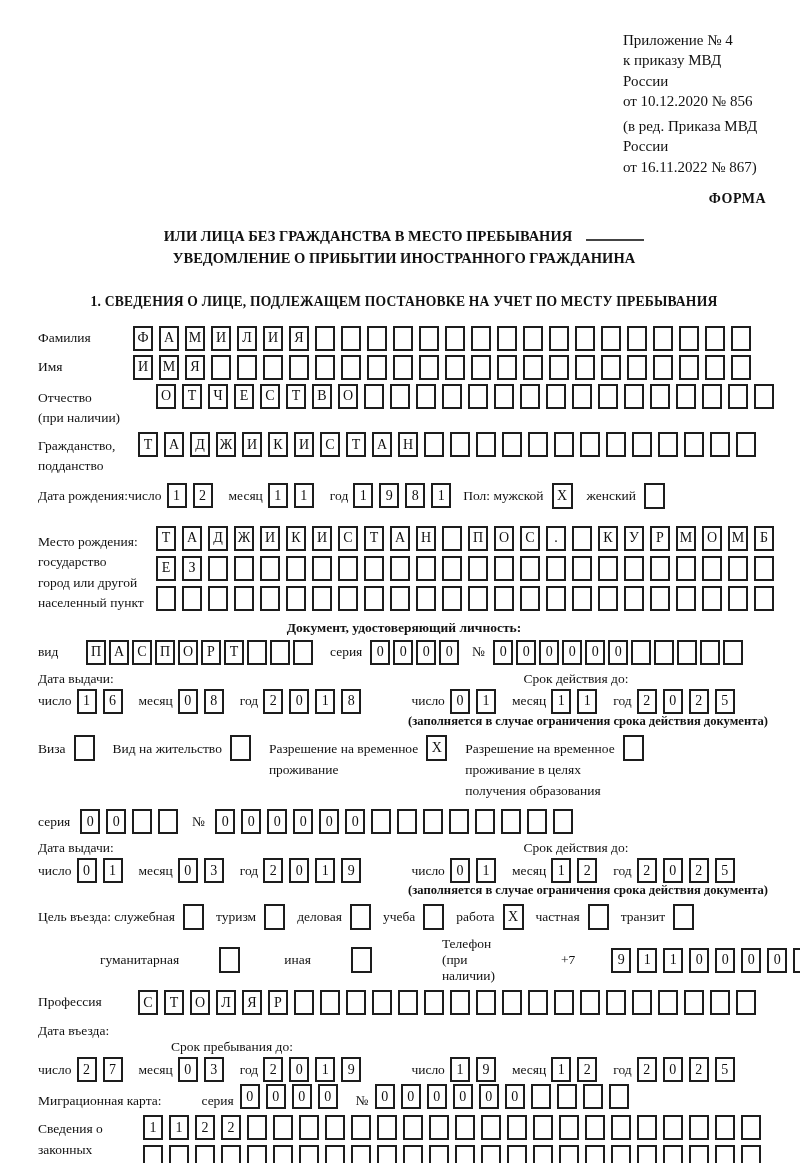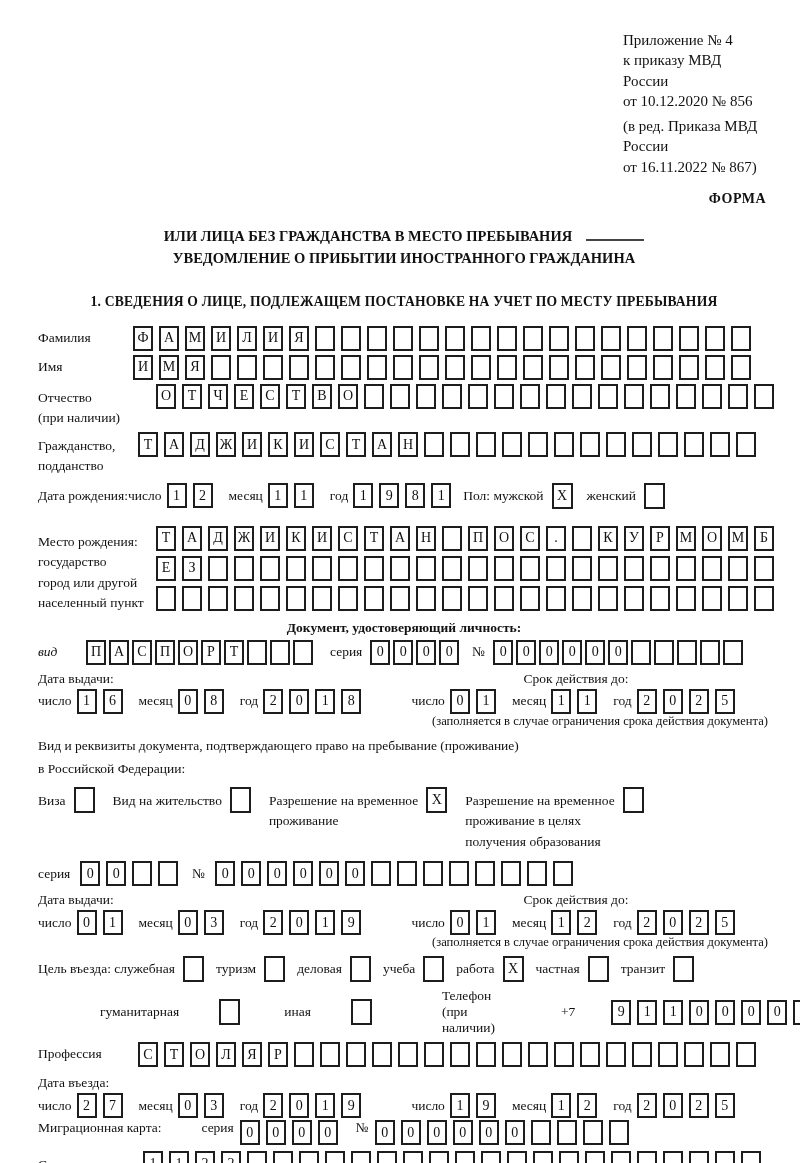--- a/index.html
+++ b/index.html
@@ -43,36 +43,36 @@
   .stack .cells { margin-bottom: 5px; }
 
   .doc-heading { text-align: center; font-weight: bold; margin: 4px 0 4px 0; }
 
   .halves { display: flex; margin-bottom: 2px; }
   .half-l { width: 47%; }
   .half-r { width: 53%; text-align: center; }
   .dg { display: inline-flex; align-items: center; }
   .dg .sl { margin: 0 5px 0 10px; }
   .dg .sl:first-child { margin-left: 0; }
-  .note-row { text-align: right; font-size: 12.6px; margin: -2px 2px 6px 0; }
+  .note-row { text-align: right; font-size: 12.6px; margin: -2px 2px 6px 0; font-weight: bold; }
 
   .intro { line-height: 1.7; margin-top: 4px; }
 
   .opts { display: flex; align-items: flex-start; margin: 6px 0 8px 0; }
   .opt { display: flex; align-items: flex-start; margin-right: 18px; }
   .opt:last-child { margin-right: 0; }
   .opt .olbl { white-space: pre-line; line-height: 1.55; padding-top: 4px; }
   .opt .cb { margin-top: 0; }
 
   .purpose { display: flex; align-items: center; margin-bottom: 6px; flex-wrap: nowrap; }
   .purpose .plbl { margin-right: 4px; }
   .purpose .cb { margin: 0 12px 0 4px; }
   .indent { margin-left: 62px; gap: 32px; }
 
-  .mc-row { display: flex; align-items: flex-start; margin: 2px 0 6px 0; }
+  .mc-row { display: flex; align-items: flex-end; margin: 2px 0 6px 0; }
   .mc-row .sl { margin: 0 6px 0 12px; }
 </style>
 </head>
 <body>
 
 <div class="page">
 
   <div class="appendix">
     <div>Приложение № 4</div>
     <div>к приказу МВД России</div>
@@ -326,21 +326,21 @@
           <span class="cell"></span>
           <span class="cell"></span>
           <span class="cell"></span>
         </div>
     </div>
   </div>
 
   <div class="doc-heading">Документ, удостоверяющий личность:</div>
 
   <div class="row tight" style="align-items:center;">
-    <span style="width:48px;font-style:italic;">вид</span>
+    <span style="width:48px;">вид</span>
     <span class="cells">
         <span class="cell">П</span>
         <span class="cell">А</span>
         <span class="cell">С</span>
         <span class="cell">П</span>
         <span class="cell">О</span>
         <span class="cell">Р</span>
         <span class="cell">Т</span>
         <span class="cell"></span>
         <span class="cell"></span>
@@ -412,24 +412,20 @@
             <span class="cell">2</span>
             <span class="cell">0</span>
             <span class="cell">2</span>
             <span class="cell">5</span>
           </span>
       </span>
     </div>
   </div>
   <div class="note-row">(заполняется в случае ограничения срока действия документа)</div>
 
-  <div class="intro">
-    <div>Вид и реквизиты документа, подтверждающего право на пребывание (проживание)</div>
-    <div>в Российской Федерации:</div>
-  </div>
 
   <div class="opts">
     <div class="opt">
       <span class="olbl">Виза</span>
       <span class="cell cb"></span>
     </div>
     <div class="opt">
       <span class="olbl">Вид на жительство</span>
       <span class="cell cb"></span>
     </div>
@@ -586,20 +582,21 @@
         <span class="cell"></span>
         <span class="cell"></span>
         <span class="cell"></span>
         <span class="cell"></span>
         <span class="cell"></span>
       </div>
   </div>
 
   <div class="halves" style="margin-top:8px;flex-direction:column;">
     <div class="half-l">Дата въезда:</div>
+    <div class="half-r">Срок пребывания до:</div>
   </div>
   <div class="halves">
     <div class="half-l">
       <span class="dg">
         <span class="sl">число</span>
         <span class="cells">
             <span class="cell">2</span>
             <span class="cell">7</span>
           </span>
         <span class="sl">месяц</span>

